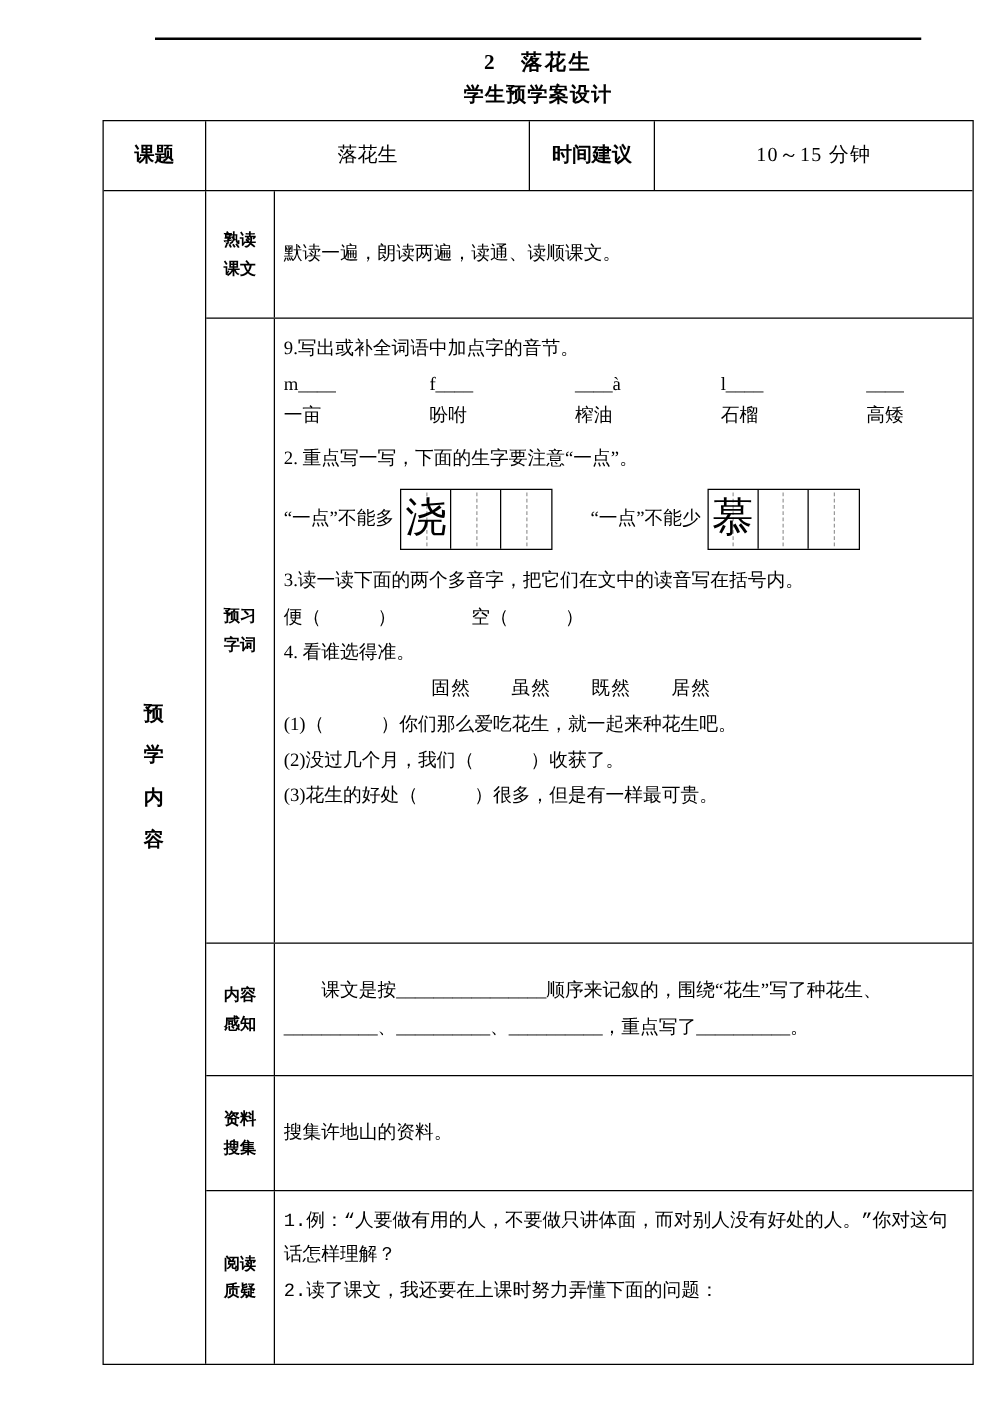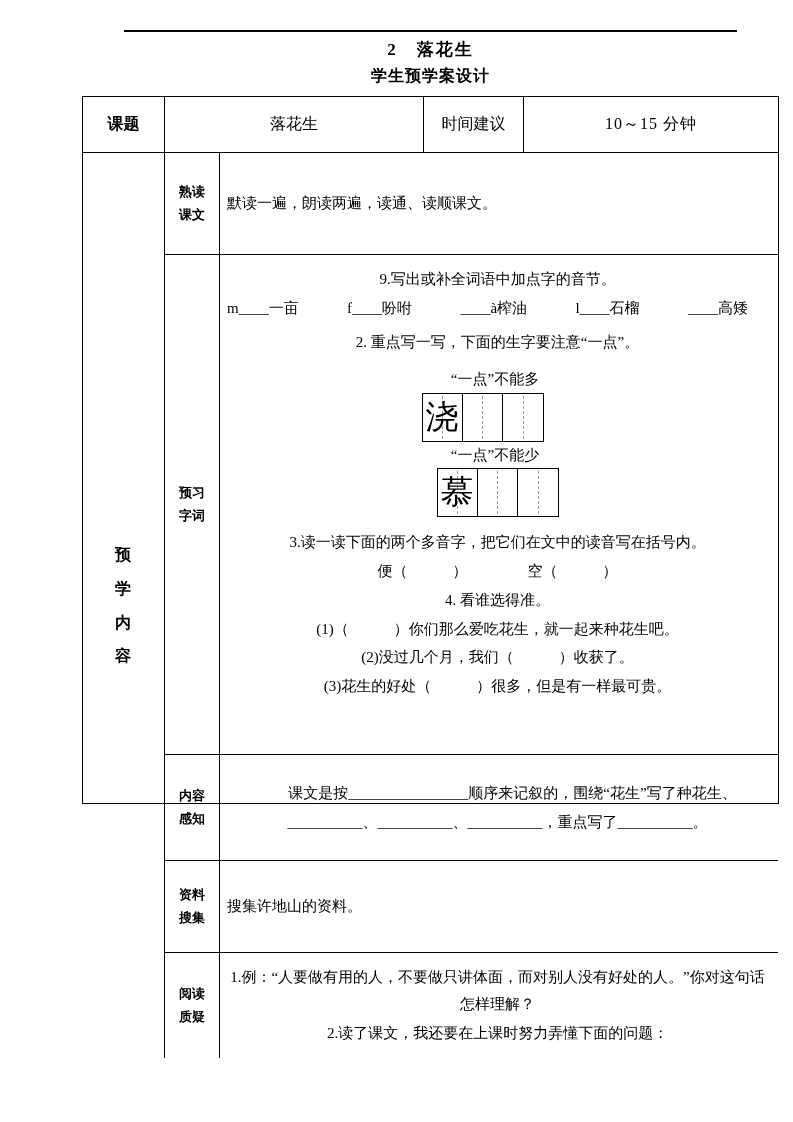--- a/index.html
+++ b/index.html
@@ -11,27 +11,27 @@
     padding: 30px 48px 20px 48px; position: relative; font-size: 15px;
     overflow: hidden;
     margin-left: 34px;
   }
 
   .top-rule { border-top: 2px solid #000; margin: 0 42px 6px 42px; }
 
   .title    { font-size: 17px; font-weight: 700; text-align: center; letter-spacing: 2px; }
   .subtitle { font-size: 16px; font-weight: 700; text-align: center; margin-top: 5px; letter-spacing: 1px; }
 
-  .sheet { border: 1.5px solid #000; margin-top: 9px; display: flex; flex-direction: column; height: 708px; }
+  .sheet { border: 1.5px solid #000; margin-top: 9px; display: flex; flex-direction: column; height: 996px; }
 
   .row-head { display: flex; flex: 0 0 56px; border-bottom: 1.5px solid #000; }
   .row-head .cell { display: flex; align-items: center; justify-content: center; border-right: 1.5px solid #000; font-size: 16px; }
   .cell.topic-label { width: 82px;  font-weight: 700; }
   .cell.topic-value { width: 259px; }
-  .cell.time-label  { width: 100px; font-weight: 400; }
+  .cell.time-label  { width: 100px; font-weight: 700; }
   .cell.time-value  { flex: 1; border-right: none; letter-spacing: 1px; }
 
   .row-body { display: flex; flex: 1; }
   .left-col {
     width: 82px; border-right: 1.5px solid #000;
     display: flex; align-items: center; justify-content: center;
     text-align: center; font-weight: 700; font-size: 16px;
     white-space: pre-line; line-height: 2.1; letter-spacing: 1px;
   }
   .right-col { flex: 1; display: flex; flex-direction: column; }
@@ -39,51 +39,51 @@
   .section { display: flex; border-bottom: 1.5px solid #000; }
   .section:last-child { border-bottom: none; flex: 1; }
   .sec-label {
     flex: 0 0 55px; border-right: 1.5px solid #000;
     display: flex; align-items: center; justify-content: center;
     text-align: center; font-weight: 700; white-space: pre-line;
     line-height: 1.7; font-size: 13px;
   }
   .sec-content { flex: 1; padding: 9px 10px 9px 7px; line-height: 1.78; }
   .center-v { display: flex; align-items: center; }
-  .sec-content p { margin: 2px 0; text-align: center; }
+  .sec-content p { margin: 2px 0; }
 
   .sec-shudu   { min-height: 102px; }
   .sec-yuxi    { min-height: 500px; }
   .sec-neirong { min-height: 106px; }
   .sec-ziliao  { min-height: 92px;  }
 
   .py-row { display: flex; justify-content: space-between; padding-right: 20px; margin: 2px 0 8px 0; }
-  .py-col { display: flex; flex-direction: row; min-width: 55px; }
+  .py-col { display: flex; flex-direction: column; min-width: 55px; }
   .py-hint { height: 25px; }
 
-  .write-row { display: flex; align-items: center; margin: 10px 0 12px 0; flex-direction: column; }
+  .write-row { display: flex; align-items: center; margin: 10px 0 12px 0; }
   .write-row .write-label { margin-right: 5px; }
   .hz-grid { display: inline-flex; border: 1.5px solid #000; background: #fff; }
   .hz-grid.first { margin-right: 30px; }
   .hz-cell {
     width: 40px; height: 47px; position: relative; border-right: 1px solid #000;
     display: flex; align-items: center; justify-content: center;
   }
   .hz-cell:last-child { border-right: none; }
   .hz-cell::after {
     content: ""; position: absolute; left: 50%; top: 2px; bottom: 2px;
     border-left: 1px dashed #999;
   }
   .hz-char { font-size: 33px; line-height: 1; position: relative; z-index: 1; }
 
   .options { padding-left: 118px; letter-spacing: 1px; }
 
   .neirong-text { text-indent: 2em; line-height: 1.9; }
 
-  .yuedu-line { line-height: 1.8; }
+  .yuedu-line { line-height: 1.8; font-family: Liberation Mono, monospace; }
   .blank-line { margin-top: 18px; white-space: nowrap; overflow: hidden; }
 </style>
 </head>
 <body>
 
 <div class="page">
 
   <div class="top-rule"></div>
   <div class="title">2　落花生</div>
   <div class="subtitle">学生预学案设计</div>
@@ -162,20 +162,21 @@
                 </span>
                 <span class="hz-cell"></span>
                 <span class="hz-cell"></span>
               </span>
             </div>
 
             <p>3.读一读下面的两个多音字，把它们在文中的读音写在括号内。</p>
             <p>便（　　　）　　　　空（　　　）</p>
 
             <p>4. 看谁选得准。</p>
+            <p class="options">固然　　虽然　　既然　　居然</p>
             <p>(1)（　　　）你们那么爱吃花生，就一起来种花生吧。</p>
             <p>(2)没过几个月，我们（　　　）收获了。</p>
             <p>(3)花生的好处（　　　）很多，但是有一样最可贵。</p>
           </div>
         </div>
 
         <div class="section sec-neirong">
           <div class="sec-label">内容
 感知</div>
           <div class="sec-content center-v">

